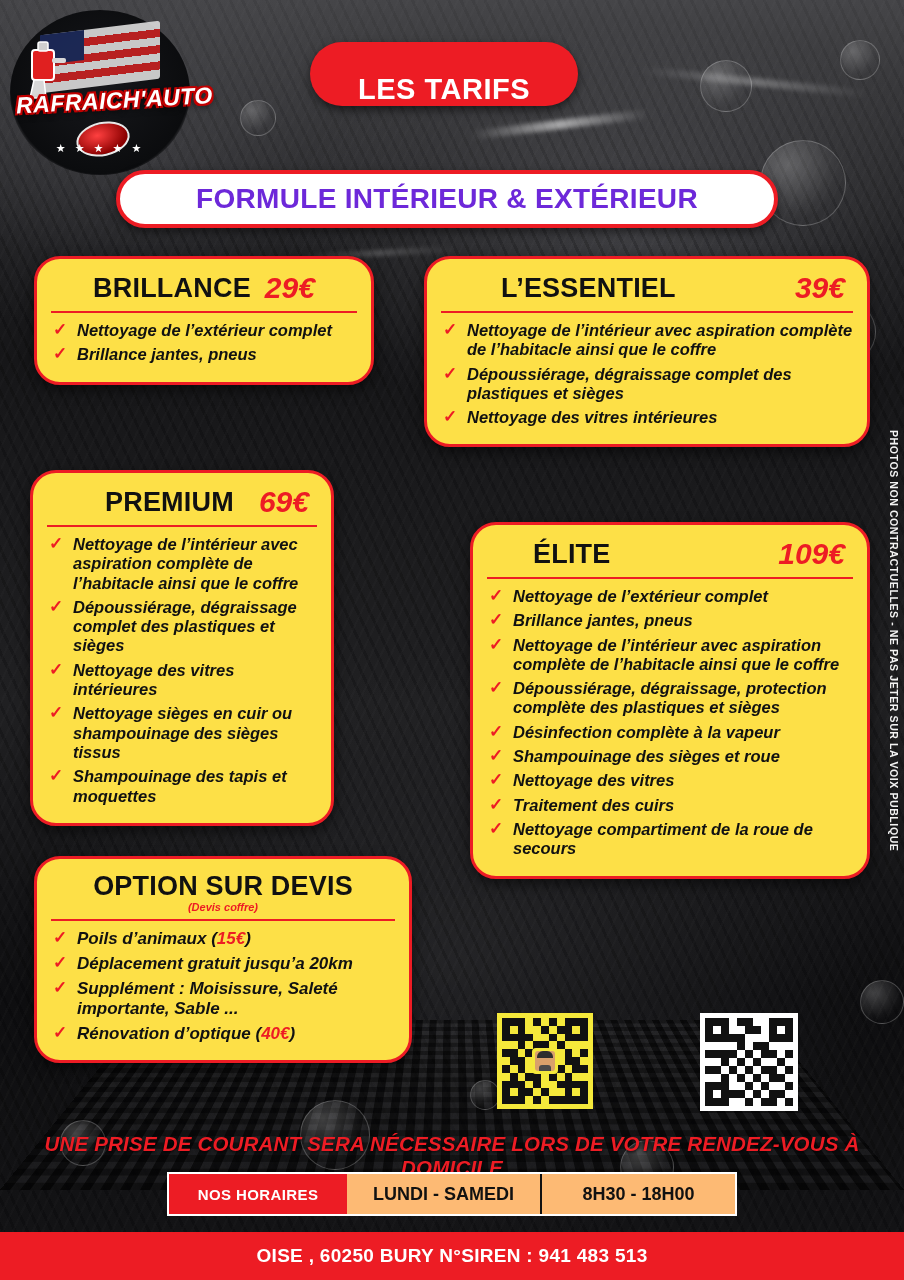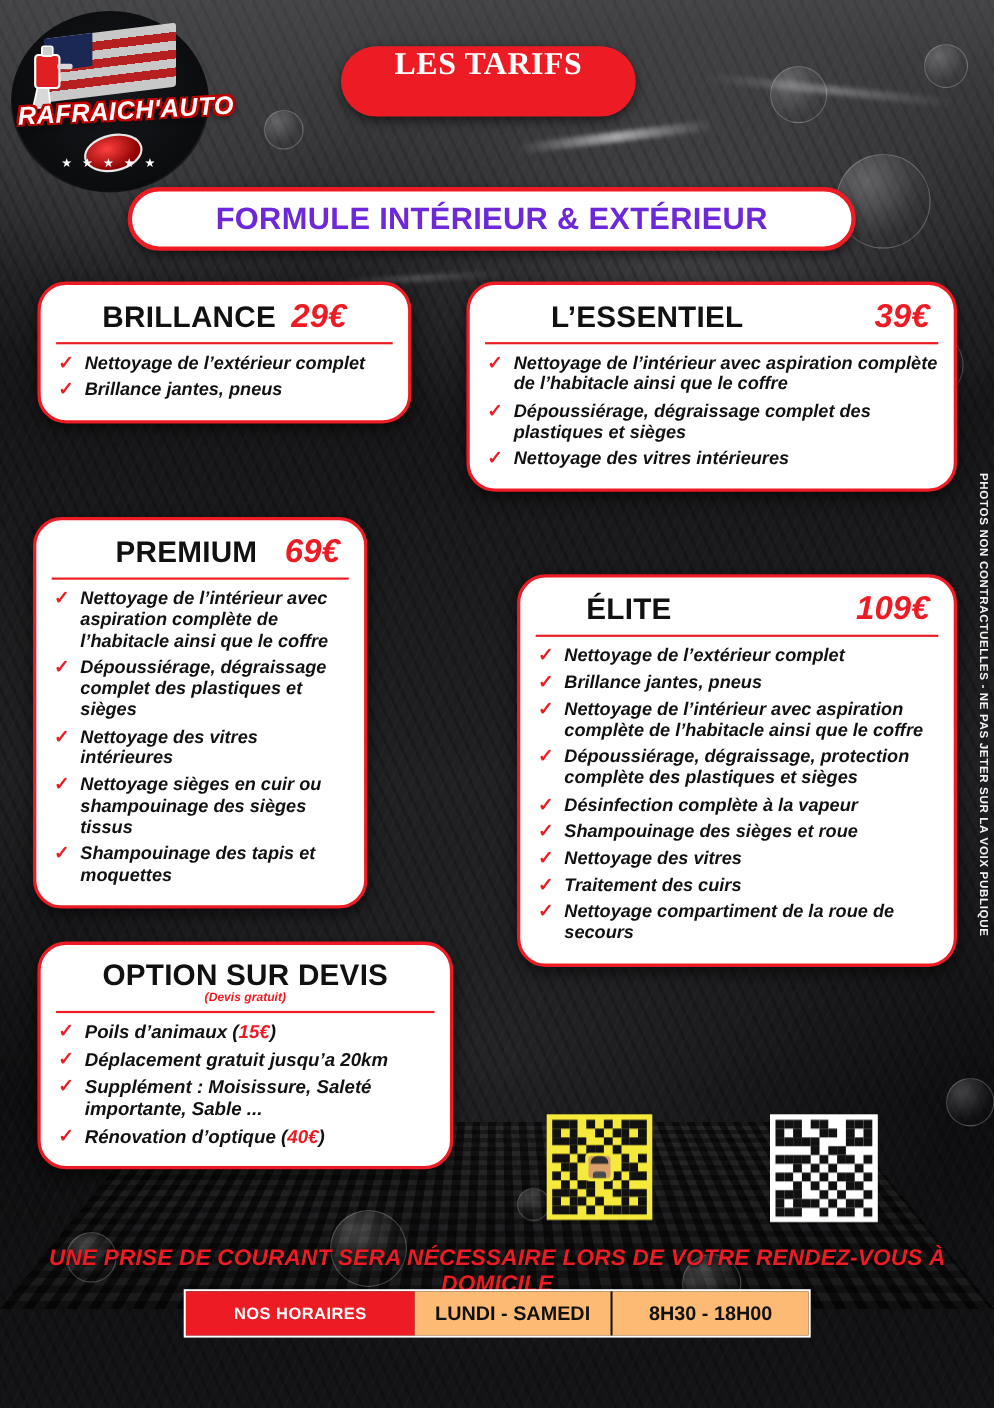--- a/index.html
+++ b/index.html
@@ -102,38 +102,37 @@
     background: radial-gradient(ellipse at 40% 35%, #ff4040, #8b0000 70%);
     border:2px solid #e8e8e8;
     transform: rotate(-12deg);
   }
   .logo-stars { position:absolute; left:0; top:132px; width:180px; text-align:center; color:#fff; font-size:11px; letter-spacing:3px; }
 
   
   .title-pill {
     position:absolute; left:310px; top:42px; width:268px; height:64px;
     background:#ed1c24; border-radius:34px;
-    display:flex; align-items:flex-start; justify-content:center;
+    display:flex; align-items:flex-end; justify-content:center;
     box-shadow: 0 4px 10px rgba(0,0,0,.55);
-    font-family: Liberation Serif, serif;
   }
   .title-pill span { color:#fff; font-size:29px; font-weight:bold; letter-spacing:.5px; }
 
   .subtitle-bar {
     position:absolute; left:116px; top:170px; width:662px; height:58px;
     background:#fff; border:4px solid #ed1c24; border-radius:29px;
     display:flex; align-items:center; justify-content:center;
     box-shadow: 0 4px 10px rgba(0,0,0,.5);
   }
   .subtitle-bar span { color:#6d28d9; font-size:28px; font-weight:bold; letter-spacing:.3px; }
 
   
   .card {
     position:absolute;
-    background:#ffffff;
+    background:#fde047;
     border:3px solid #ed1c24;
     border-radius:26px;
     box-shadow: 0 5px 14px rgba(0,0,0,.55);
     padding:8px 14px 12px 14px;
   }
   .card-head {
     display:flex; align-items:center; justify-content:center; gap:14px;
     padding:4px 0 6px 0;
     border-bottom:2px solid #ed1c24;
     margin-bottom:8px;
@@ -211,21 +210,21 @@
     text-shadow:0 1px 3px rgba(0,0,0,.8);
   }
 
   .hours {
     position:absolute; left:167px; top:1172px; width:570px; height:44px;
     display:flex; align-items:stretch;
     border:2px solid #fff;
   }
   .hours .h-label {
     background:#ed1c24; color:#fff; font-size:15px; font-weight:bold;
-    display:flex; align-items:center; justify-content:center; width:208px;
+    display:flex; align-items:center; justify-content:center; width:178px;
     letter-spacing:.4px;
   }
   .hours .h-days, .hours .h-time {
     background:#fdba74; color:#111; font-weight:bold; font-size:18px;
     display:flex; align-items:center; justify-content:center; flex:1;
   }
   .hours .h-days { border-right:2px solid #111; }
 
   .footer {
     position:absolute; left:0; right:0; bottom:0; height:48px;
@@ -331,21 +330,21 @@
       <li>Shampouinage des sièges et roue</li>
       <li>Nettoyage des vitres</li>
       <li>Traitement des cuirs</li>
       <li>Nettoyage compartiment de la roue de secours</li>
     </ul>
   </div>
 
   <div class="card" id="card-option">
     <div class="card-head">
       <div class="card-name">OPTION SUR DEVIS</div>
-      <div class="devis-note">(Devis gratuit)</div>
+      <div class="devis-note">(Devis coffre)</div>
     </div>
     <ul class="feat">
       <li>Poils d’animaux (<span class="euro">15€</span>)</li>
       <li>Déplacement gratuit jusqu’a 20km</li>
       <li>Supplément : Moisissure, Saleté importante, Sable ...</li>
       <li>Rénovation  d’optique (<span class="euro">40€</span>)</li>
     </ul>
   </div>
 
   <div class="side-text">PHOTOS NON CONTRACTUELLES - NE PAS JETER SUR LA VOIX PUBLIQUE</div>
@@ -606,14 +605,17 @@
   </div>
 
   <div class="notice">UNE PRISE DE COURANT SERA NÉCESSAIRE LORS DE VOTRE RENDEZ-VOUS  À DOMICILE</div>
 
   <div class="hours">
     <div class="h-label">NOS HORAIRES</div>
     <div class="h-days">LUNDI - SAMEDI</div>
     <div class="h-time">8H30 - 18H00</div>
   </div>
 
+  <div class="footer">
+    <span>OISE , 60250  BURY   N°SIREN :  941 483 513</span>
+  </div>
 
 </div>
 
 </body></html>

